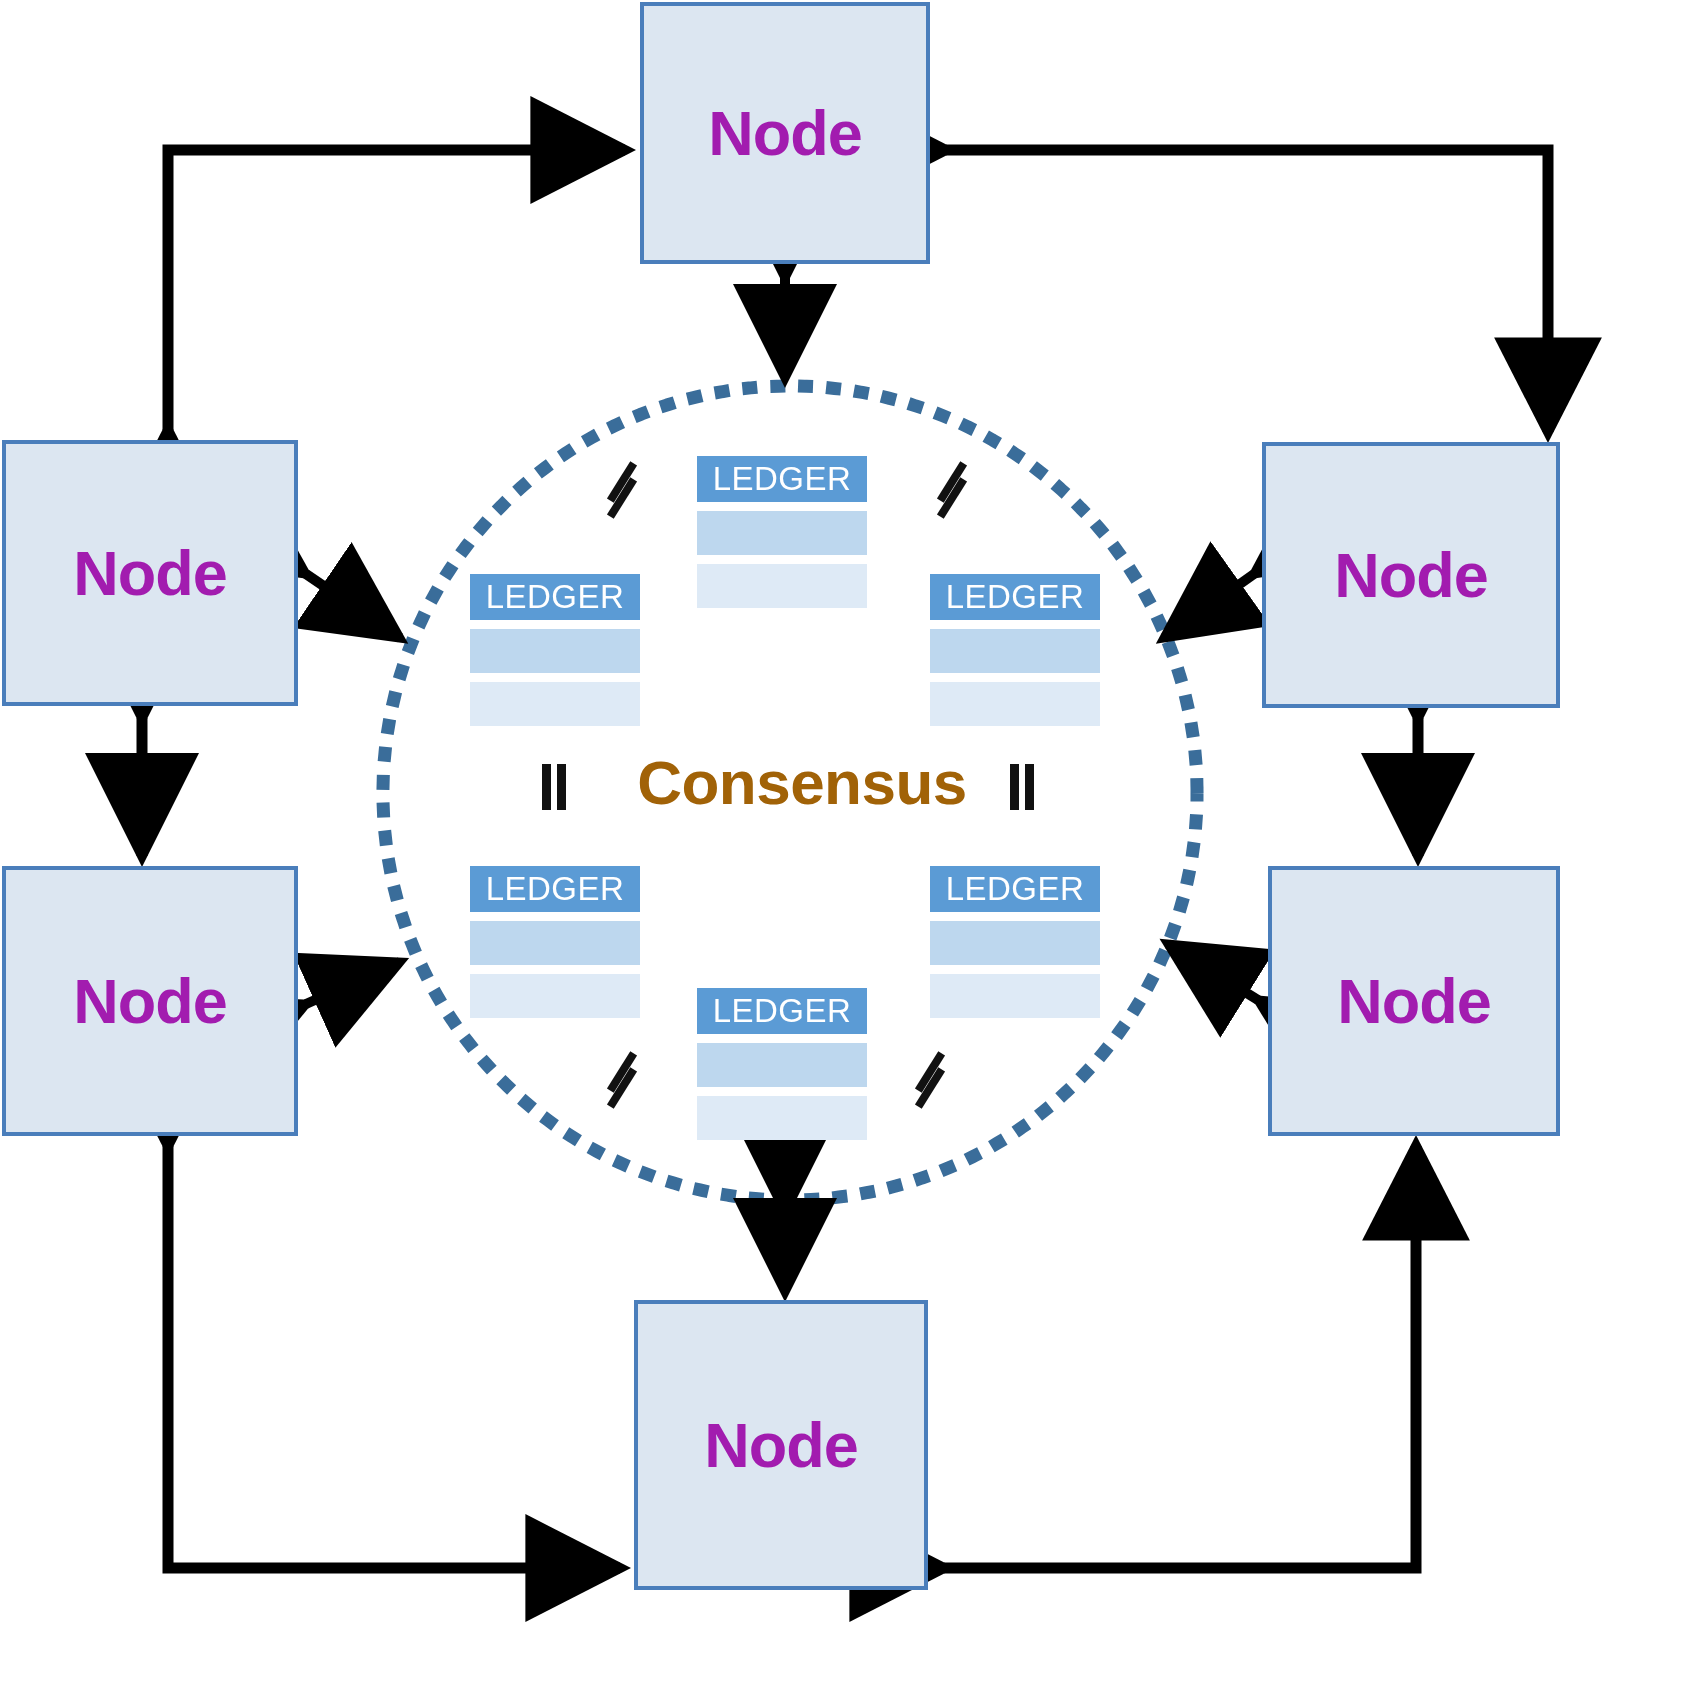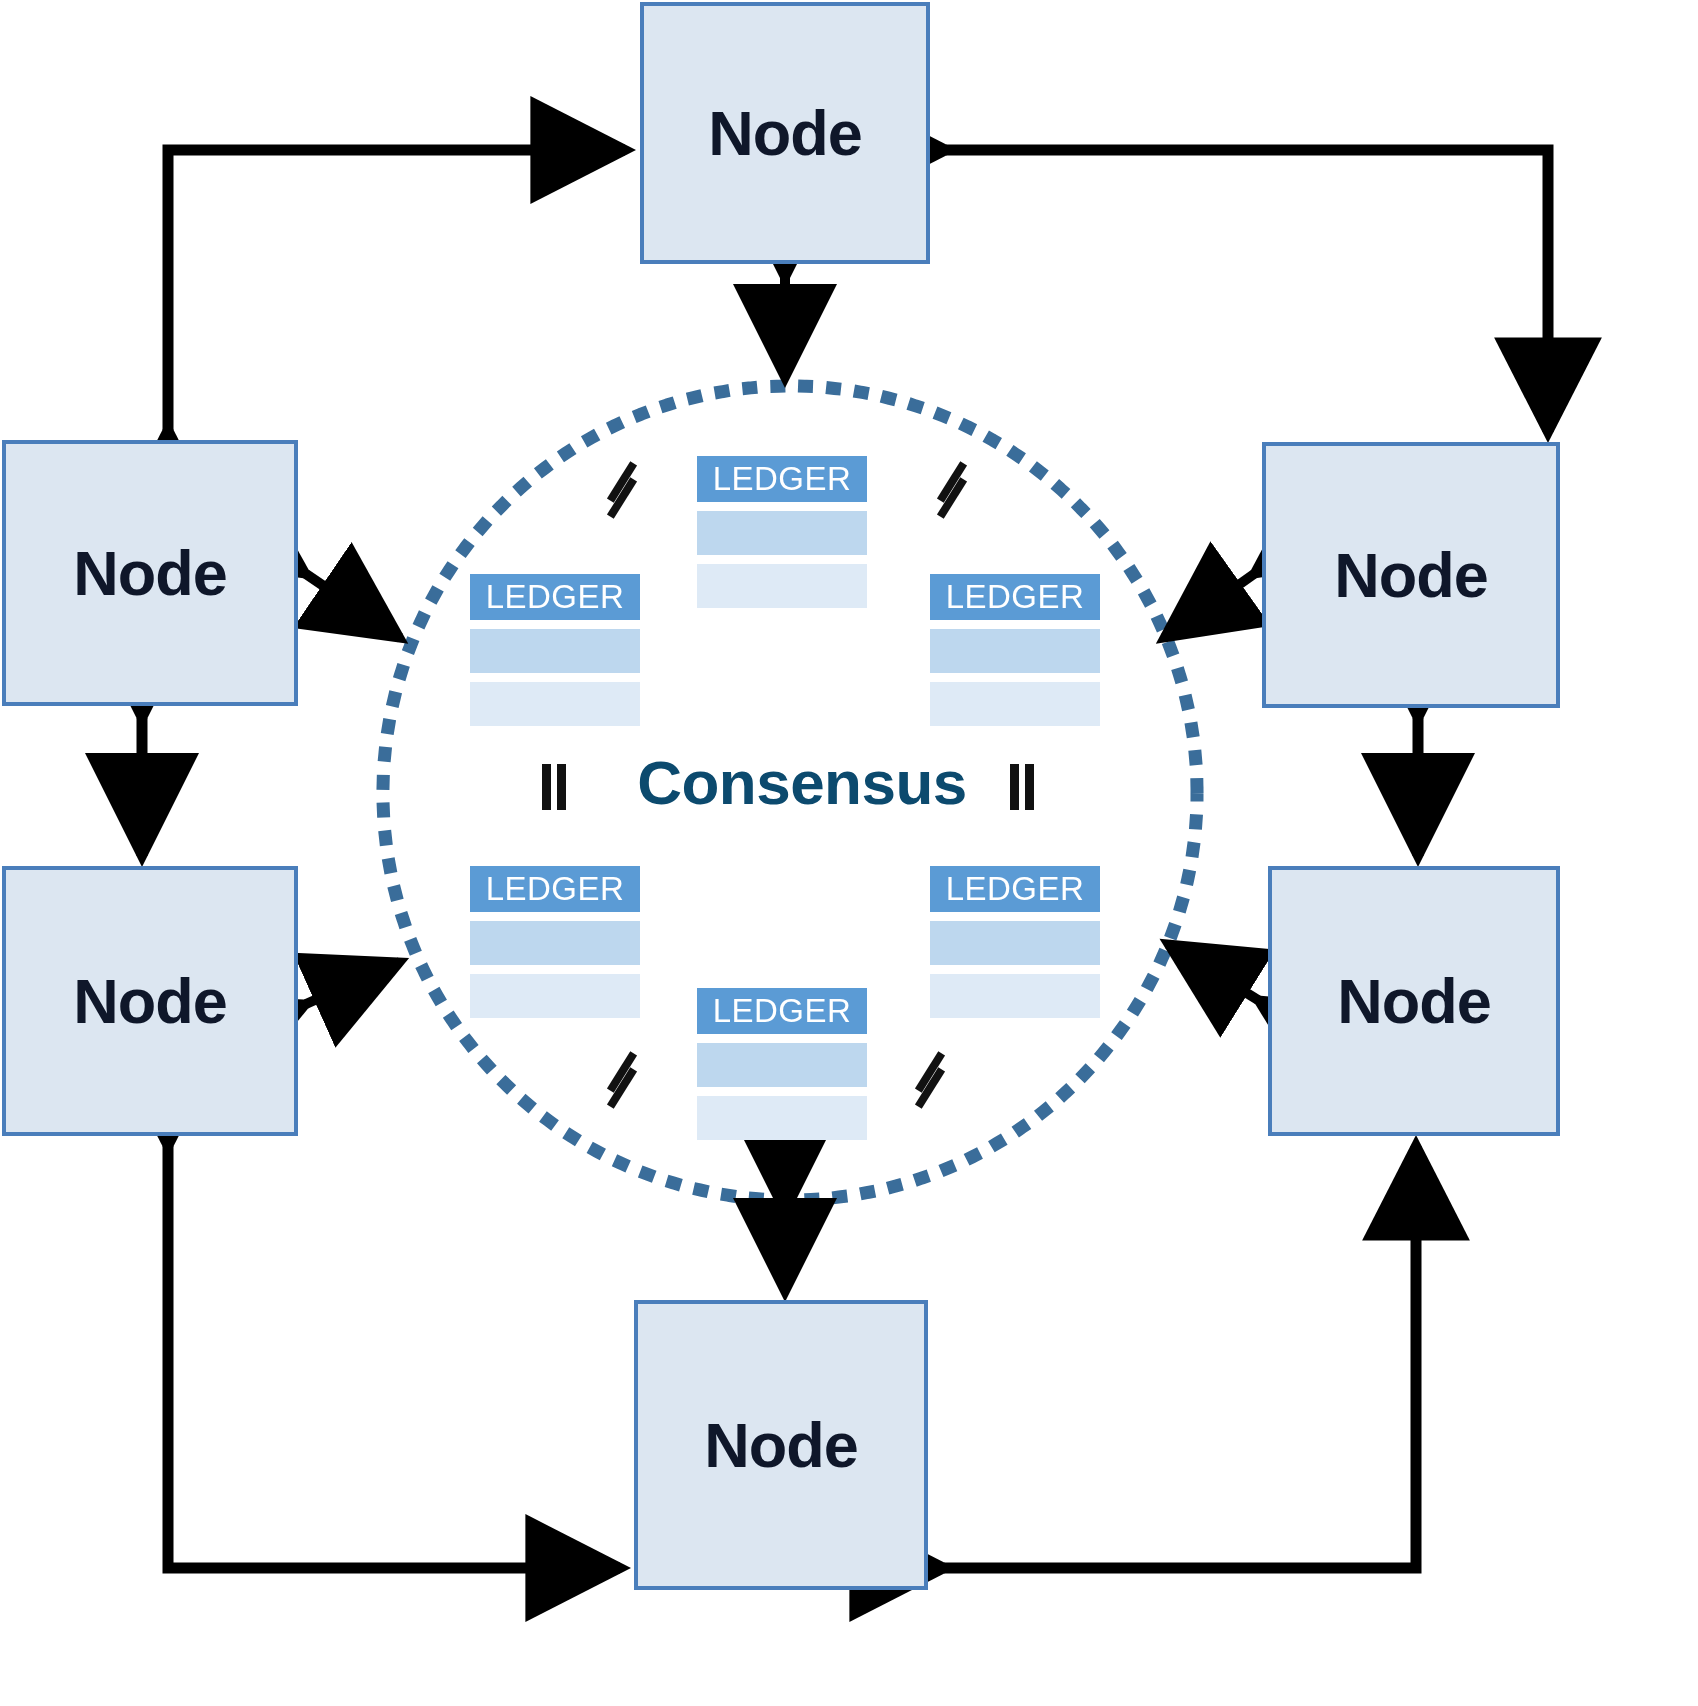--- a/index.html
+++ b/index.html
@@ -12,21 +12,21 @@
   .node{
     position:absolute;
     background:#DCE6F1;
     border:4px solid #4A7EBB;
     box-sizing:border-box;
     display:flex;align-items:center;justify-content:center;
   }
   .node .lbl{
     font-size:63px;
     font-weight:bold;
-    color:#0f172a;
+    color:#a21caf;
     letter-spacing:-1px;
     line-height:1;
     font-family:"Liberation Sans","DejaVu Sans",sans-serif;
   }
 
   .node-top     {left:640px; top:2px;    width:290px; height:262px;}
   .node-left-u  {left:2px;   top:440px;  width:296px; height:266px;}
   .node-left-l  {left:2px;   top:866px;  width:296px; height:270px;}
   .node-right-u {left:1262px;top:442px;  width:298px; height:266px;}
   .node-right-l {left:1268px;top:866px;  width:292px; height:270px;}
@@ -82,21 +82,21 @@
   .equp-r{left:1008px;top:764px;}
 
   
   .consensus{
     position:absolute;
     left:612px; top:752px;
     width:380px;
     text-align:center;
     font-size:62px;
     font-weight:bold;
-    color:#0c4a6e;
+    color:#a16207;
     letter-spacing:-0.5px;
     line-height:1;
     font-family:"Liberation Sans","DejaVu Sans",sans-serif;
   }
 
   
   #vec{position:absolute;left:0;top:0;width:1698px;height:1706px;
        pointer-events:none;}
 </style>
 </head>

